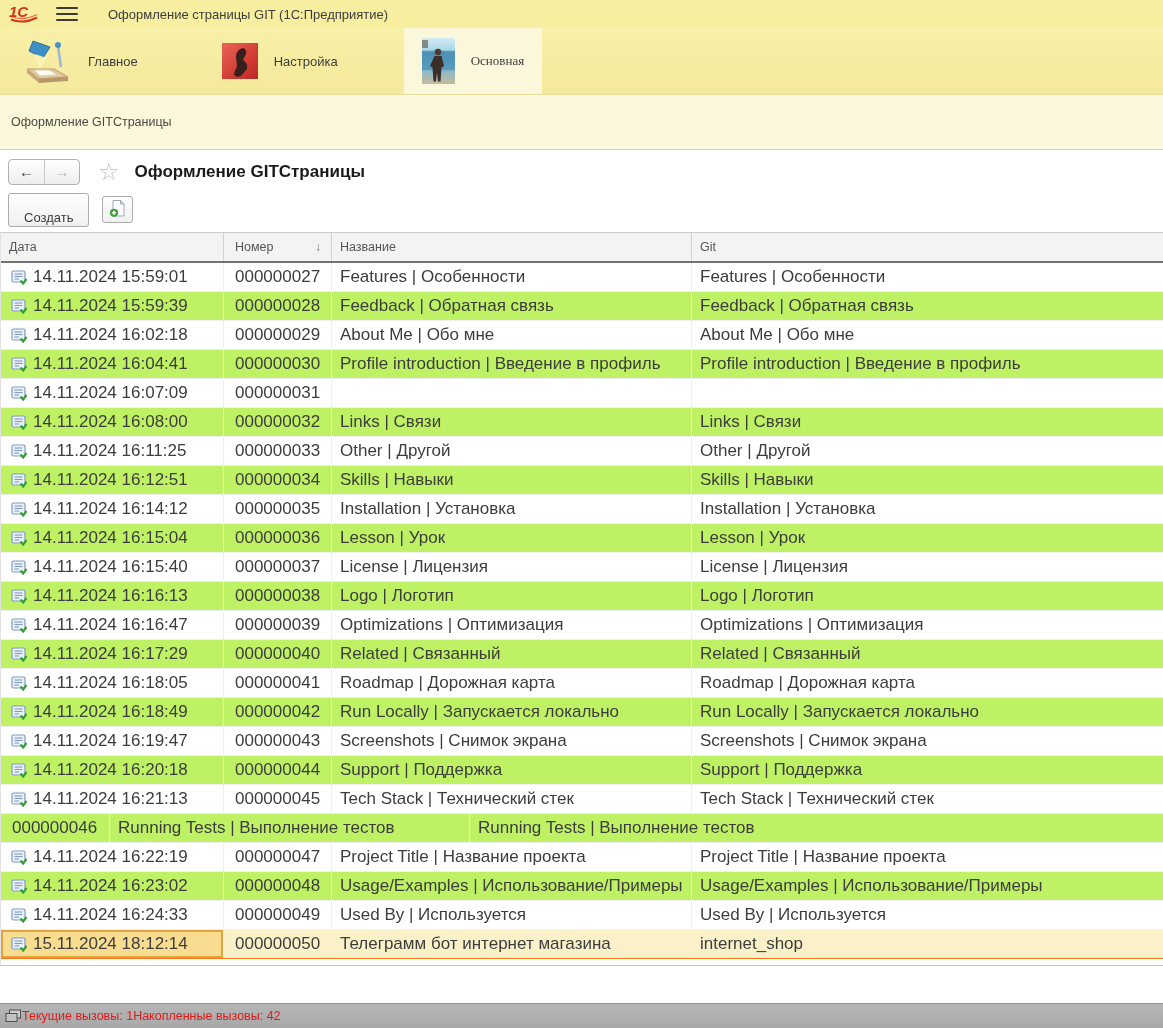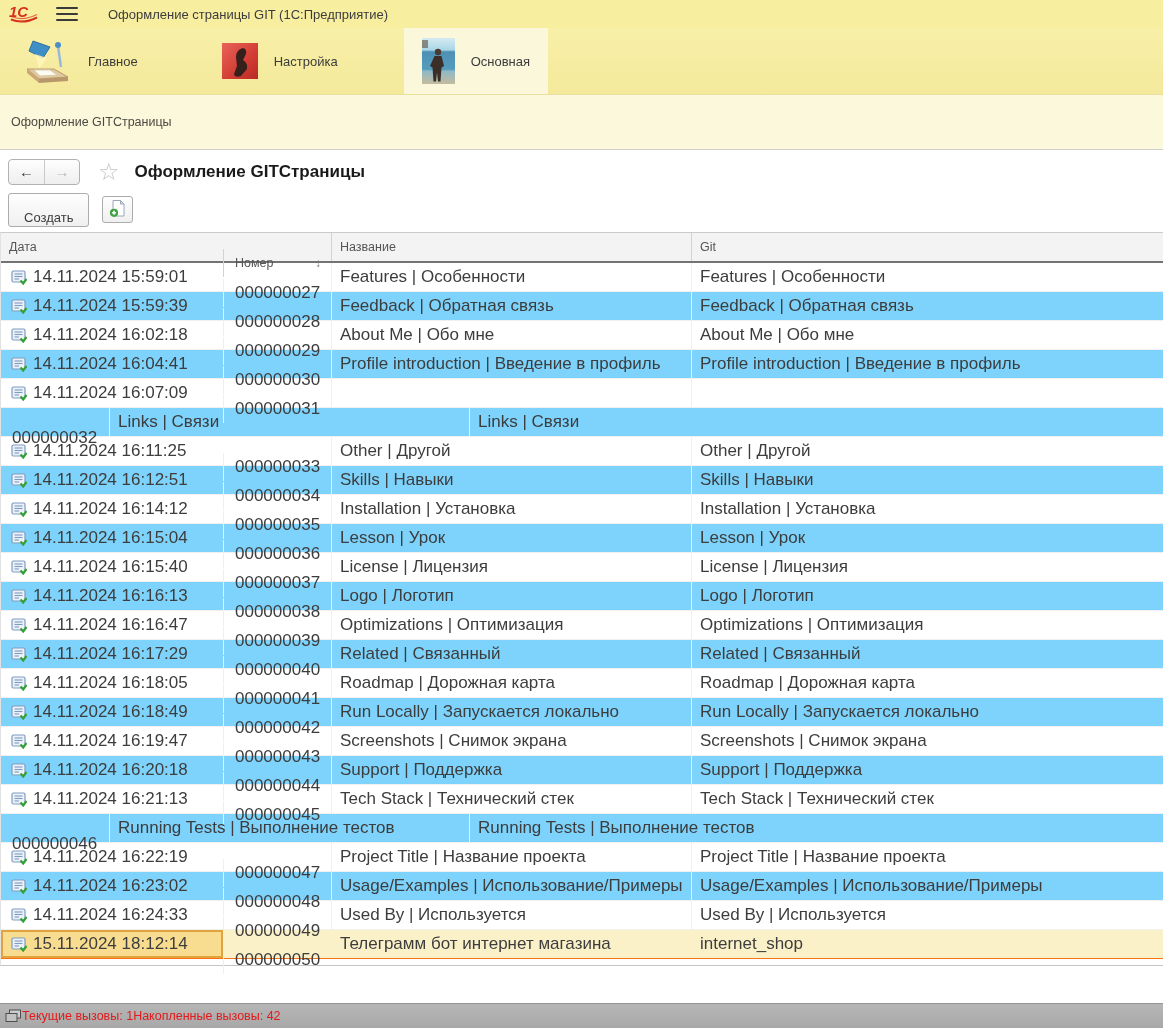--- a/index.html
+++ b/index.html
@@ -10,21 +10,21 @@
   
   .titlebar { height:28px; flex:0 0 28px; background:#F7EEA0; display:flex; align-items:center; padding:0 8px; }
   .logo { display:inline-flex; margin-right:16px; }
   .hamburger { width:22px; height:14px; display:inline-flex; flex-direction:column; justify-content:space-between; cursor:pointer; margin-right:30px; }
   .hamburger span { display:block; height:2px; background:#3A3A3A; border-radius:1px; }
   .win-title { font-size:13px; color:#3C3C3C; }
 
   
   .tabbar { height:67px; flex:0 0 67px; background:linear-gradient(#F8F0A8,#F4E99B); display:flex; align-items:stretch; padding-left:6px; border-bottom:1px solid #EBDF9E;gap:48px; }
   .tab { display:flex; align-items:center; gap:16px; padding:0 18px; cursor:pointer; font-size:13px; color:#3C3C3C; }
-  .tab.active { background:#FBF7DB; }
+  .tab.active { background:#FBF7DB;font-family:Liberation Serif, serif; }
   .icon-lamp { width:48px; height:46px; display:inline-flex; }
   .icon-photo-red { width:36px; height:36px; background:linear-gradient(135deg,#E8645A 0%,#D23C34 60%,#B82A26 100%); display:inline-flex; align-items:flex-end; justify-content:center; }
   .icon-photo-beach { width:33px; height:46px; display:inline-flex;
       background:linear-gradient(180deg,#D4EAF2 0%,#AAD6E6 26%,#4E90B4 30%,#559CBC 68%,#8FB9C6 72%,#C4BC9C 100%); }
 
   
   .crumbbar { height:55px; flex:0 0 55px; background:#FBF8DC; display:flex; align-items:center; padding-left:11px; border-bottom:1px solid #CFCFCF; }
   .crumb { font-size:12.5px; color:#4A4A40; cursor:pointer; }
 
   
@@ -38,30 +38,30 @@
   .page-title { font-size:17px; font-weight:bold; color:#1A1A1A; }
 
   .toolbar { margin:11px 0 0 8px; display:flex; align-items:center; gap:13px; height:27px; }
   .btn-create { height:27px; padding:16px 15px; border:1px solid #ACACAC; border-radius:3px; background:linear-gradient(#FEFEFE,#F0F0F0); font-size:13px; color:#3C3C3C; cursor:pointer; font-family:"Liberation Sans", sans-serif; }
   .btn-icon { width:31px; height:27px; border:1px solid #ACACAC; border-radius:3px; background:linear-gradient(#FEFEFE,#F0F0F0); display:flex; align-items:center; justify-content:center; cursor:pointer; }
 
   
   .table { margin-top:9px; border-top:1px solid #CCCCCC; border-bottom:1px solid #C4C4C4; border-left:1px solid #E2E2E2; padding-bottom:6px; }
   .cell { padding-left:8px; height:100%; display:flex; align-items:center; overflow:hidden; white-space:nowrap; }
   .c-date { width:222px; flex:0 0 222px; }
-  .c-num  { width:108px; flex:0 0 108px; padding-left:11px;margin-top:16px; }
+  .c-num  { width:108px; flex:0 0 108px; padding-left:11px; }
   .c-name { width:360px; flex:0 0 360px; }
   .c-git  { flex:1 1 auto; }
   .thead { display:flex; height:30px; background:#F3F3F3; border-bottom:2px solid #737373; font-size:12.5px; color:#555; }
   .thead .cell { cursor:pointer; }
   .thead .cell + .cell { border-left:1px solid #D2D2D2; }
   .thead .c-num { justify-content:space-between; padding-right:10px; }
   .sort-arrow { color:#777; font-size:12px; }
   .trow { display:flex; height:29px; font-size:17px; color:#3D3D3D; cursor:pointer; }
-  .trow.stripe { background:#7dd3fc; }
+  .trow.stripe { background:#bef264; }
   .trow .cell + .cell { border-left:1px solid #EFEFEF; }
   .trow { border-bottom:1px solid #F0F0F0; }
   .doc-icon { display:inline-flex; margin:0 6px 0 2px; flex:0 0 auto; }
   .trow.selected { background:#FBF1C9; border-bottom:1px solid #f97316; }
   .trow.selected .c-date { background:#F8DC90; outline:2px solid #E2A33C; outline-offset:-2px; }
 
   
   .statusbar { height:25px; flex:0 0 25px; background:linear-gradient(#B6B6B6,#A8A8A8); border-top:1px solid #969696; display:flex; align-items:center; padding:0 5px; gap:0; }
   .status-ico { display:inline-flex; cursor:pointer; }
   .status-red { color:#E21A1A; font-size:12.5px; }
@@ -253,20 +253,32 @@
         </svg>
       </span>
       <span class="date-text">14.11.2024 16:07:09</span>
     </div>
     <div class="cell c-num">000000031</div>
     <div class="cell c-name"></div>
     <div class="cell c-git"></div>
   </div>
 
   <div class="trow stripe">
+    <div class="cell c-date">
+      <span class="doc-icon">
+        <svg width="16" height="15" viewBox="0 0 16 15">
+          <rect x="1" y="1" width="13" height="11" rx="1.5" fill="#EDF2F8" stroke="#7E9CC0" stroke-width="1.2"></rect>
+          <line x1="3.5" y1="4" x2="11.5" y2="4" stroke="#7E9CC0" stroke-width="1.1"></line>
+          <line x1="3.5" y1="6.5" x2="11.5" y2="6.5" stroke="#7E9CC0" stroke-width="1.1"></line>
+          <line x1="3.5" y1="9" x2="8" y2="9" stroke="#7E9CC0" stroke-width="1.1"></line>
+          <path d="M9.5 10.5 l2.7 3 l3.3 -4.5" stroke="#35A035" stroke-width="2.2" fill="none"></path>
+        </svg>
+      </span>
+      <span class="date-text">14.11.2024 16:08:00</span>
+    </div>
     <div class="cell c-num">000000032</div>
     <div class="cell c-name">Links | Связи</div>
     <div class="cell c-git">Links | Связи</div>
   </div>
 
   <div class="trow">
     <div class="cell c-date">
       <span class="doc-icon">
         <svg width="16" height="15" viewBox="0 0 16 15">
           <rect x="1" y="1" width="13" height="11" rx="1.5" fill="#EDF2F8" stroke="#7E9CC0" stroke-width="1.2"></rect>

